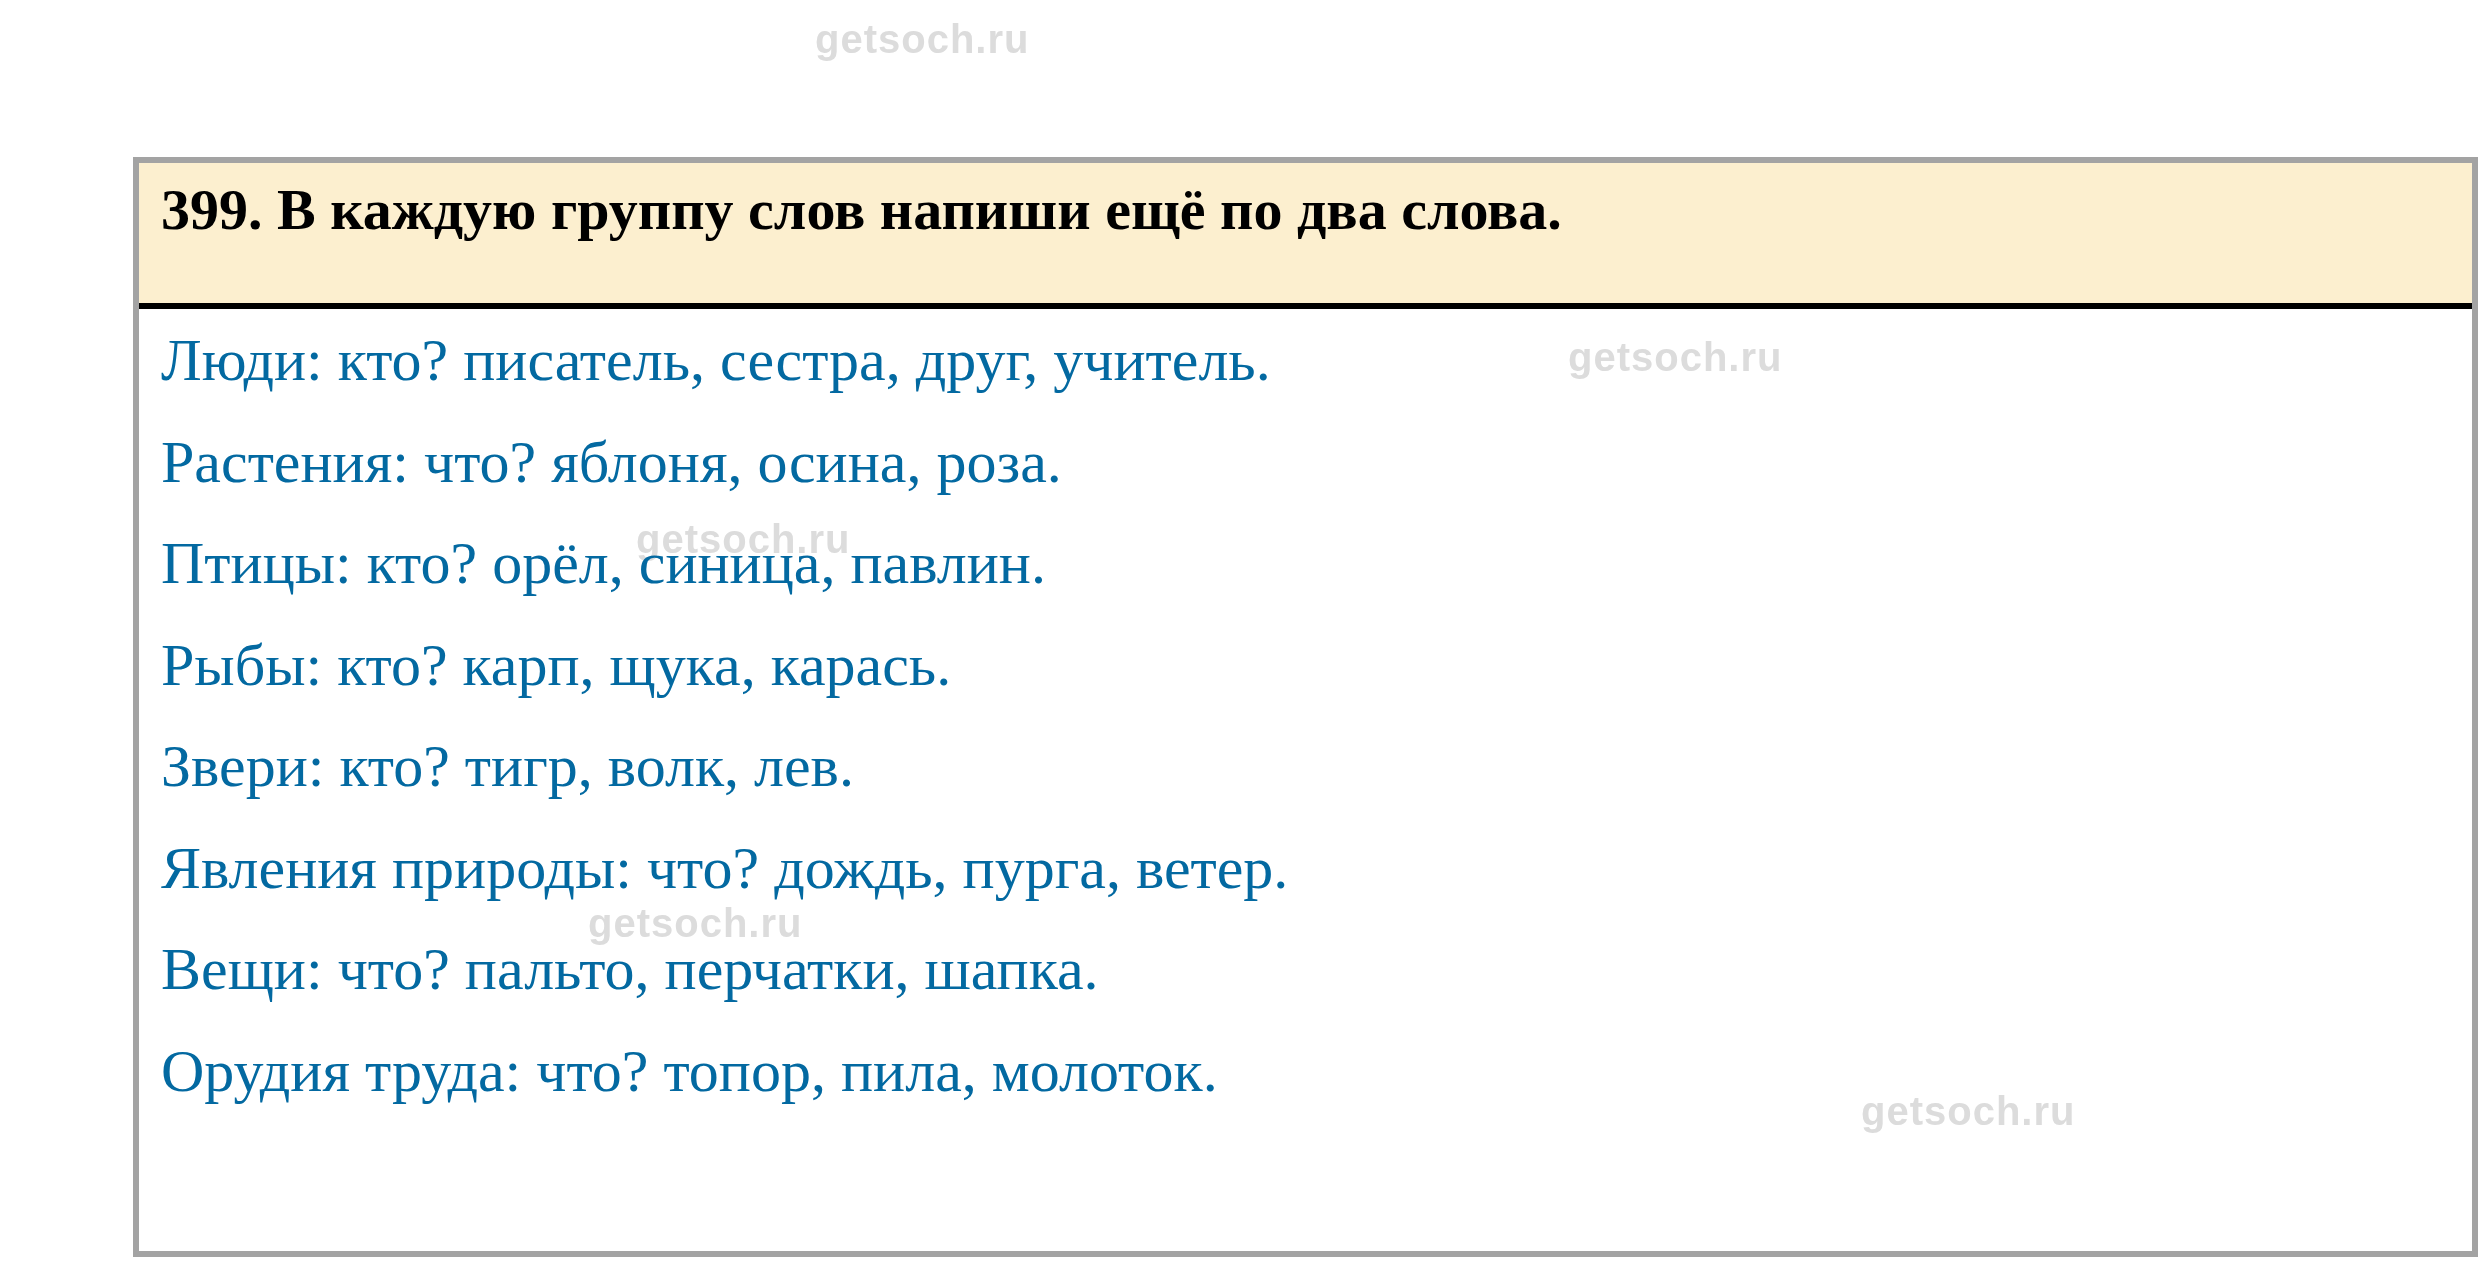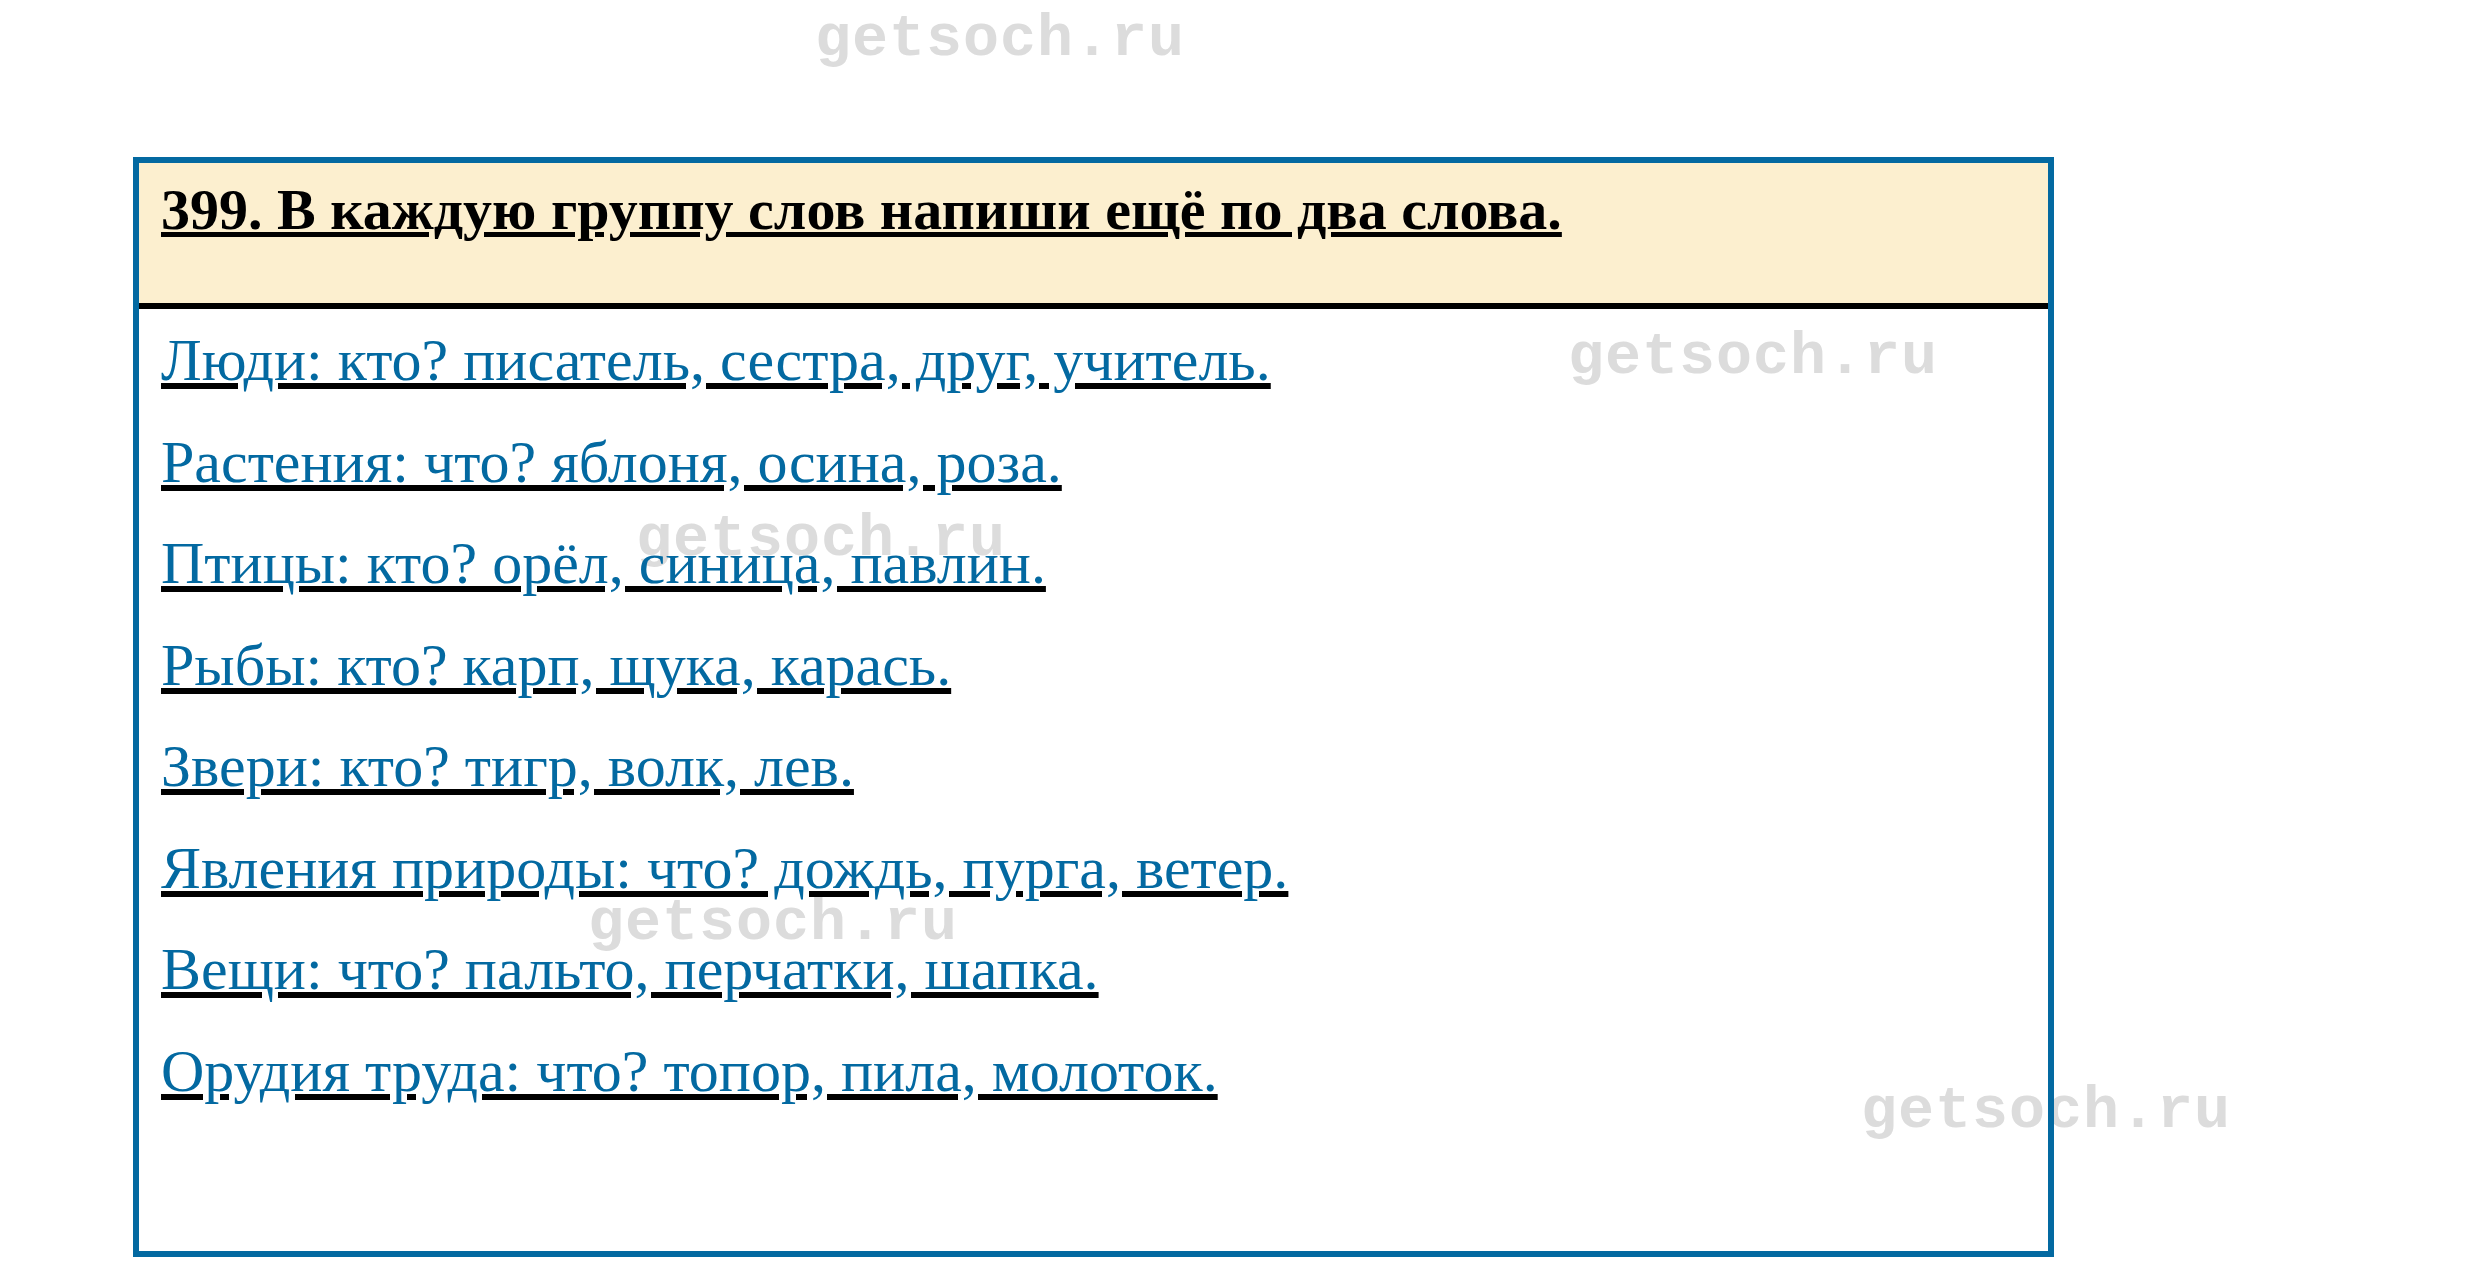--- a/index.html
+++ b/index.html
@@ -12,45 +12,44 @@
     font-family: "Liberation Serif", "DejaVu Serif", serif;
   }
   .stage {
     position: relative;
     width: 2483px;
     height: 1279px;
     background: #ffffff;
   }
   .watermark {
     position: absolute;
-    font-family: Liberation Mono, monospace;
+    font-family: Liberation Sans, sans-serif;
     font-weight: 700;
-    font-size: 60px;
+    font-size: 40px;
     line-height: 60px;
     color: var(--wm-color, #dcdcdc);
     letter-spacing: 1px;
     white-space: nowrap;
     user-select: none;
   }
   .wm-1 { left: 815px;  top: 9px;    }
   .wm-2 { left: 1568px; top: 327px;  }
   .wm-3 { left: 636px;  top: 509px;  }
   .wm-4 { left: 588px;  top: 893px;  }
   .wm-5 { left: 1861px; top: 1081px; }
 
   .exercise-card {
     position: absolute;
     box-sizing: border-box;
     left: 133px;
     top: 157px;
-    width: 1921px;
+    width: 2345px;
     height: 1100px;
-    border: 6px solid #0369a1;
+    border: 6px solid #a3a3a3;
     background: transparent;
-    text-decoration: underline;
   }
   .exercise-header {
     box-sizing: border-box;
     height: 146px;
     background: var(--header-bg, #fcefcf);
     border-bottom: 6px solid #000000;
     padding: 17px 24px 0 22px;
   }
   .exercise-title {
     font-weight: 700;

